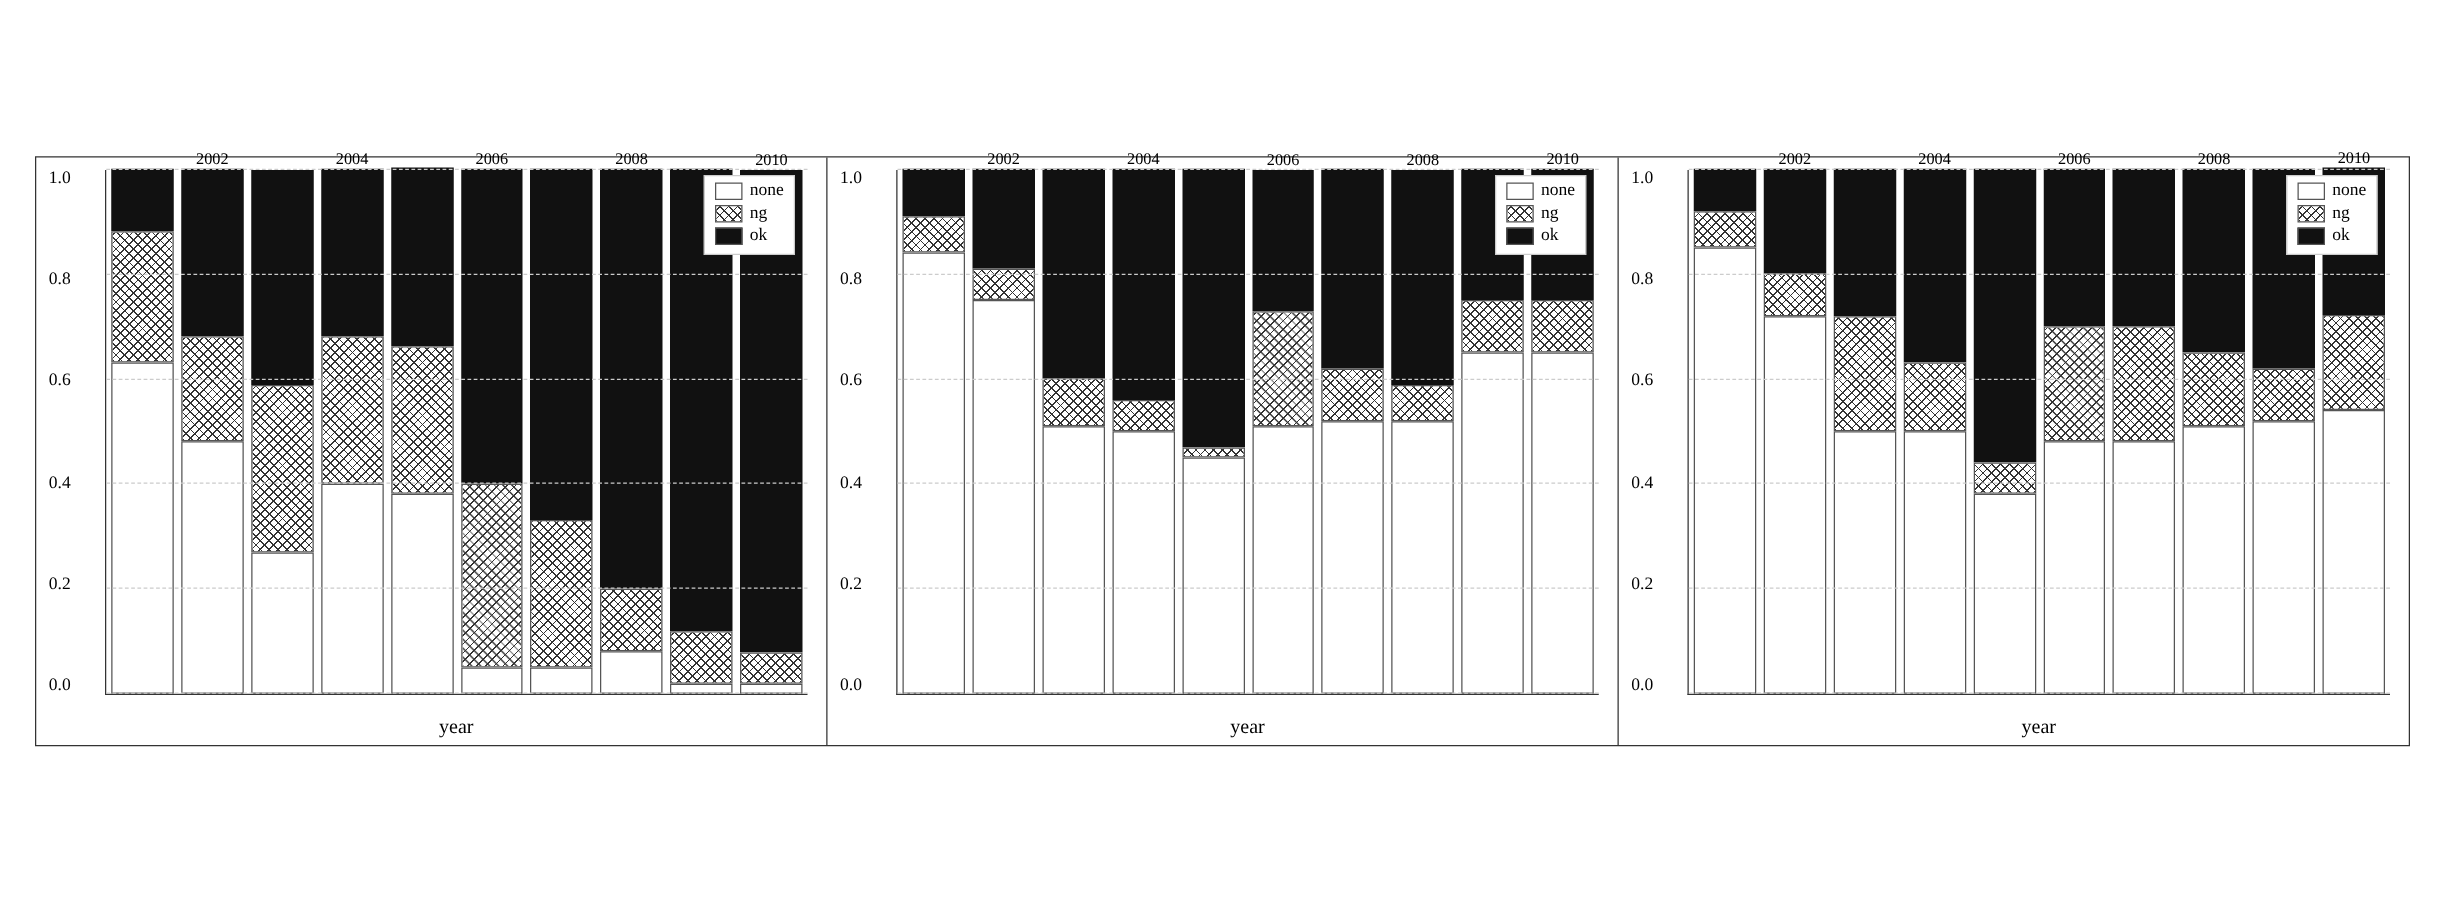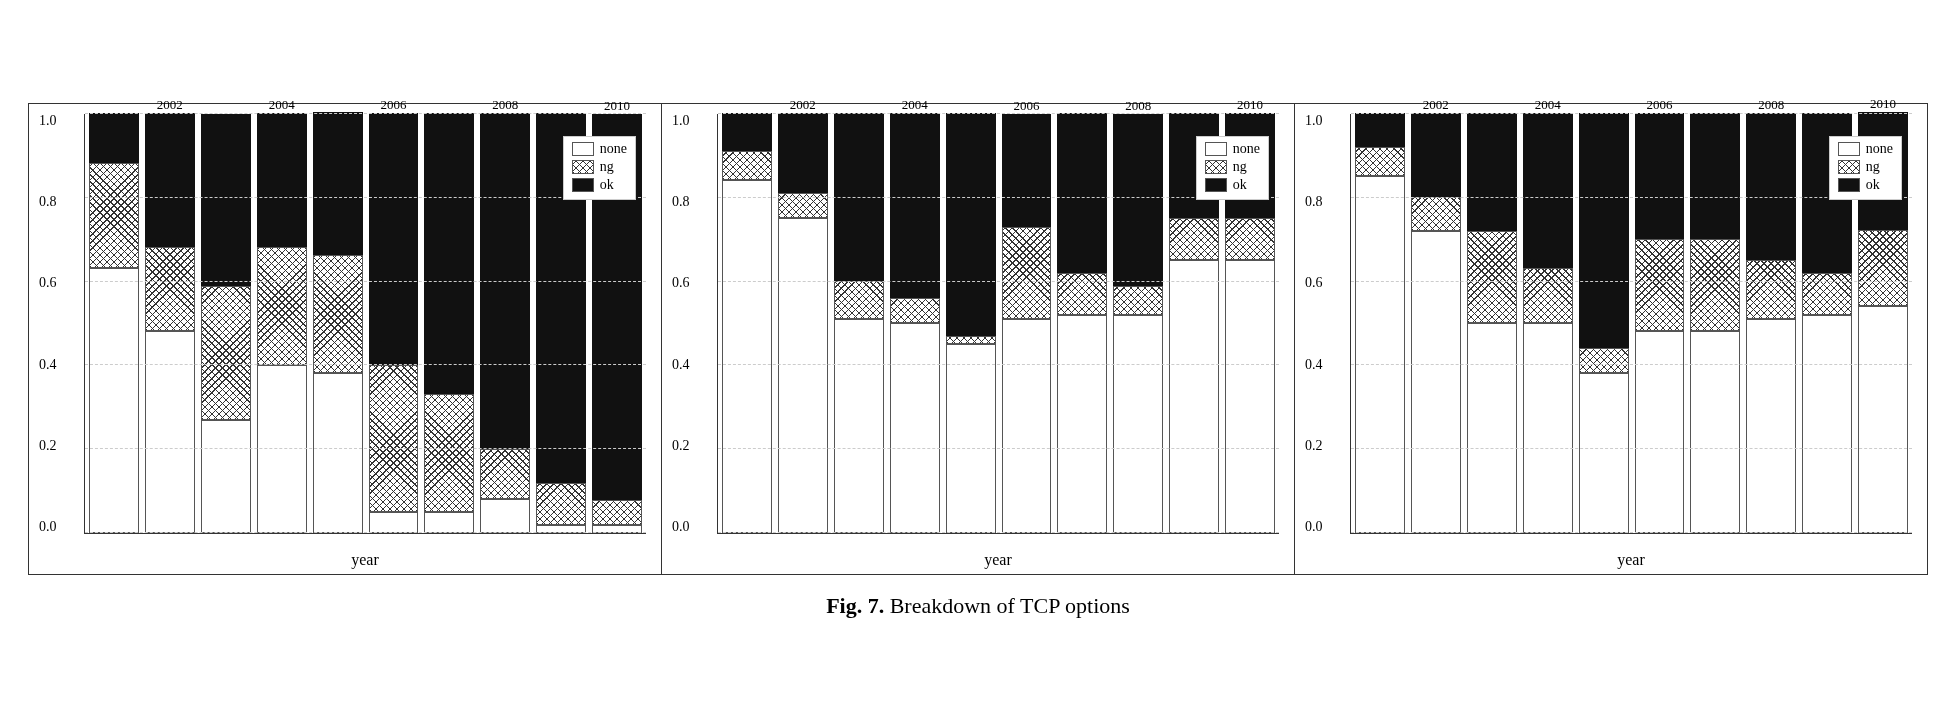--- a/index.html
+++ b/index.html
@@ -120,21 +120,21 @@
     }
     .x-axis-label {
       position: absolute;
       bottom: -35px;
       left: 50%;
       transform: translateX(-50%);
       font-size: 16px;
     }
     .legend {
       position: absolute;
-      top: 22px;
+      top: 4px;
       right: 10px;
       font-size: 14px;
       border: 1px solid #ccc;
       padding: 4px 8px;
       background: white;
       text-align: center;
     }
     .legend-item {
       display: flex;
       align-items: center;
@@ -540,16 +540,13 @@
               <span>ng</span>
             </div>
             <div class="legend-item">
               <div class="legend-box legend-box-ok"></div>
               <span>ok</span>
             </div>
           </div>
         </div>
       </div>
     </div>
-  <div class="figure-caption">
-    <span class="caption-bold">Fig. 7.</span><span> Breakdown of TCP options</span>
-  </div>
 </div>
 
 </body></html>

